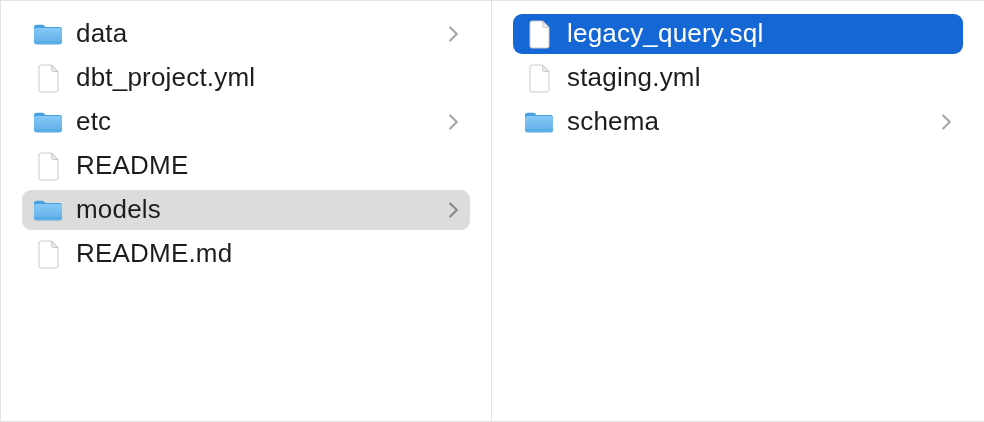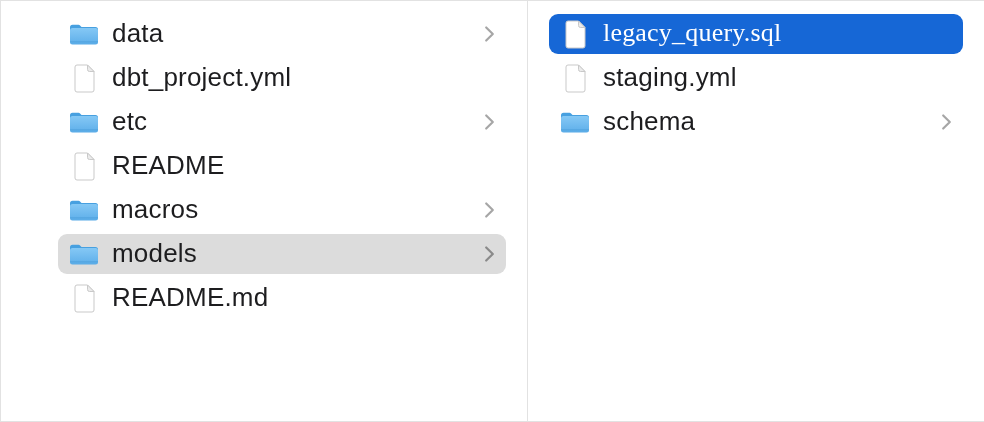--- a/index.html
+++ b/index.html
@@ -8,21 +8,20 @@
   .window {
     width: 984px;
     height: 422px;
     background: var(--bg, #ffffff);
     border-top: 1px solid var(--divider, #e2e2e2);
     border-bottom: 1px solid var(--divider, #e2e2e2);
     border-left: 1px solid var(--divider, #e2e2e2);
     display: flex;
     overflow: hidden;
     font-family: "Liberation Sans", "DejaVu Sans", sans-serif;
-    padding-left: 36px;
   }
 
   .pane {
     height: 100%;
     overflow: hidden;
   }
   .pane-left {
     width: 491px;
     flex: 0 0 491px;
     border-right: 1px solid var(--divider, #e2e2e2);
@@ -56,21 +55,21 @@
   }
 
   .label {
     font-size: 26px;
     line-height: 1;
     color: var(--text, #1d1d1f);
     white-space: nowrap;
     letter-spacing: 0.2px;
     padding-bottom: 2px;
   }
-  .row.selected-active .label { color: var(--text-sel, #ffffff); font-family: Liberation Serif, serif; }
+  .row.selected-active .label { color: var(--text-sel, #ffffff); }
 
   .chevron {
     margin-left: auto;
     display: flex;
     align-items: center;
   }
 </style>
 </head>
 <body>
 
@@ -138,44 +137,20 @@
         </div>
         <div class="row">
           <div class="row-inner">
             <span class="icon-slot">
               <svg width="23" height="29" viewBox="0 0 23 29" xmlns="http://www.w3.org/2000/svg">
                 <path d="M4 1 h10.5 L21 7.5 V26 a2 2 0 0 1 -2 2 H4 a2 2 0 0 1 -2 -2 V3 a2 2 0 0 1 2 -2 Z" fill="#ffffff" stroke="#c9c9c9" stroke-width="1"></path>
                 <path d="M14.5 1 L21 7.5 H16.5 a2 2 0 0 1 -2 -2 Z" fill="#ebebeb" stroke="#c9c9c9" stroke-width="1" stroke-linejoin="round"></path>
               </svg>
             </span>
             <span class="label">README</span>
-          </div>
-        </div>
-        <div class="row">
-          <div class="row-inner">
-            <span class="icon-slot">
-              <svg width="30" height="24" viewBox="0 0 30 24" xmlns="http://www.w3.org/2000/svg">
-                <defs>
-                  <linearGradient id="fgrad" x1="0" y1="0" x2="0" y2="1">
-                    <stop offset="0" stop-color="#85c8f5"></stop>
-                    <stop offset="0.78" stop-color="#66b4ec"></stop>
-                    <stop offset="1" stop-color="#58aae6"></stop>
-                  </linearGradient>
-                </defs>
-                <path d="M1 9 V5.2 a2.5 2.5 0 0 1 2.5 -2.5 h6.1 a1.7 1.7 0 0 1 1.2 0.5 l1.7 1.7 h14 A2.5 2.5 0 0 1 29 7.4 V9 Z" fill="#47a0e0"></path>
-                <rect x="1" y="6" width="28" height="16.5" rx="2.5" fill="url(#fgrad)"></rect>
-                <rect x="1" y="19.3" width="28" height="1.1" fill="#459bd5" opacity="0.55"></rect>
-              </svg>
-            </span>
-            <span class="label">macros</span>
-            <span class="chevron">
-              <svg width="11" height="18" viewBox="0 0 11 18" xmlns="http://www.w3.org/2000/svg">
-                <path d="M2.2 2.5 L8.8 9 L2.2 15.5" fill="none" stroke="#a6a6a6" stroke-width="2.2" stroke-linecap="round" stroke-linejoin="round"></path>
-              </svg>
-            </span>
           </div>
         </div>
         <div class="row selected-inactive">
           <div class="row-inner">
             <span class="icon-slot">
               <svg width="30" height="24" viewBox="0 0 30 24" xmlns="http://www.w3.org/2000/svg">
                 <defs>
                   <linearGradient id="fgrad" x1="0" y1="0" x2="0" y2="1">
                     <stop offset="0" stop-color="#85c8f5"></stop>
                     <stop offset="0.78" stop-color="#66b4ec"></stop>

